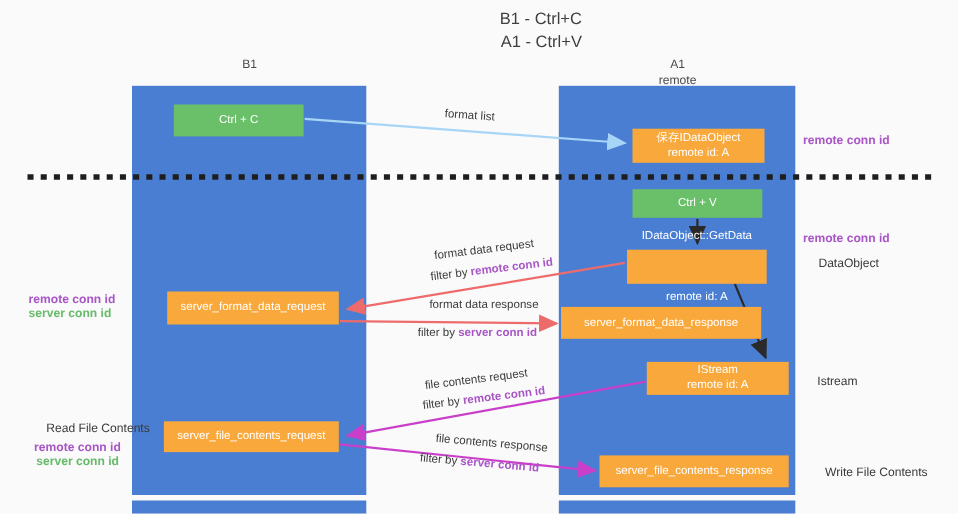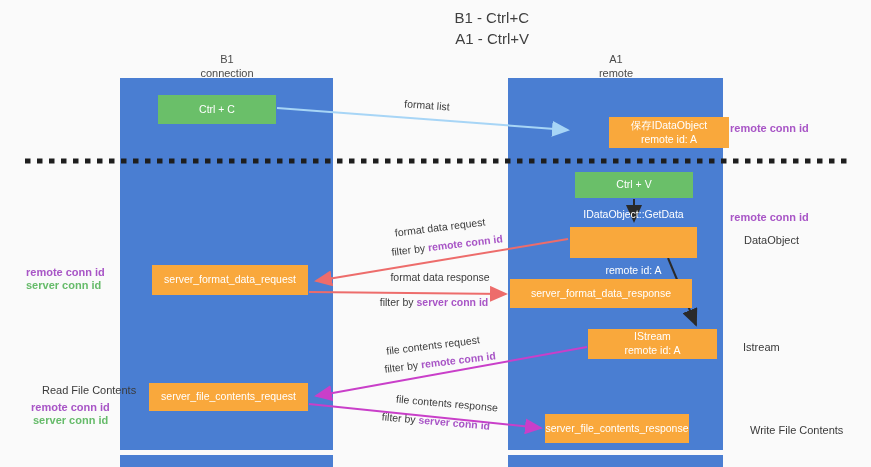--- a/index.html
+++ b/index.html
@@ -51,21 +51,20 @@
 
 <div class="canvas">
 
   <div class="title">
     <div>B1 - Ctrl+C</div>
     <div>A1 - Ctrl+V</div>
   </div>
 
   <div class="col-header" style="left:167px;top:52px;width:120px;text-align:center;">
     <div>B1</div>
-    <div>connection</div>
   </div>
   <div class="col-header" style="left:556px;top:52px;width:120px;">
     <div>A1</div>
     <div>remote</div>
   </div>
 
   <div class="column" style="left:120px;top:78px;width:213px;height:372px;"></div>
   <div class="column" style="left:508px;top:78px;width:215px;height:372px;"></div>
   <div class="strip" style="left:120px;top:455px;width:213px;height:12px;"></div>
   <div class="strip" style="left:508px;top:455px;width:215px;height:12px;"></div>
@@ -92,21 +91,21 @@
     <line x1="309" y1="292" x2="506" y2="294" stroke="#ed6c6b" stroke-width="2" marker-end="url(#m-salmon)"></line>
     <line x1="668" y1="258" x2="696" y2="325" stroke="#2a2a2a" stroke-width="2" marker-end="url(#m-black)"></line>
     <line x1="587" y1="347" x2="316" y2="396" stroke="#c93fc9" stroke-width="2" marker-end="url(#m-magenta)"></line>
     <line x1="309" y1="404" x2="541" y2="428" stroke="#c93fc9" stroke-width="2" marker-end="url(#m-magenta)"></line>
   </svg>
 
   <div class="box green-box" style="left:158px;top:95px;width:118px;height:29px;">
     <div>Ctrl + C</div>
   </div>
 
-  <div class="box orange" style="left:609px;top:117px;width:120px;height:31px;">
+  <div class="box orange" style="left:575px;top:117px;width:120px;height:31px;">
     <div>保存IDataObject</div>
     <div>remote id: A</div>
   </div>
 
   <div class="box green-box" style="left:575px;top:172px;width:118px;height:26px;">
     <div>Ctrl + V</div>
   </div>
 
   <div class="box orange" style="left:570px;top:227px;width:127px;height:31px;gap:42px;">
     <div>IDataObject::GetData</div>
@@ -123,21 +122,21 @@
 
   <div class="box orange" style="left:588px;top:329px;width:129px;height:30px;">
     <div>IStream</div>
     <div>remote id: A</div>
   </div>
 
   <div class="box orange" style="left:149px;top:383px;width:159px;height:28px;">
     <div>server_file_contents_request</div>
   </div>
 
-  <div class="box orange" style="left:545px;top:414px;width:144px;height:29px;">
+  <div class="box orange" style="left:545px;top:414px;width:172px;height:29px;">
     <div>server_file_contents_response</div>
   </div>
 
   <div class="alabel rot-pos4" style="left:377px;top:99px;width:100px;">format list</div>
 
   <div class="alabel rot-neg" style="left:390px;top:221px;width:100px;">format data request</div>
   <div class="alabel rot-neg" style="left:385px;top:239px;width:124px;">
     <span>filter by </span><span class="purple">remote conn id</span>
   </div>
 

